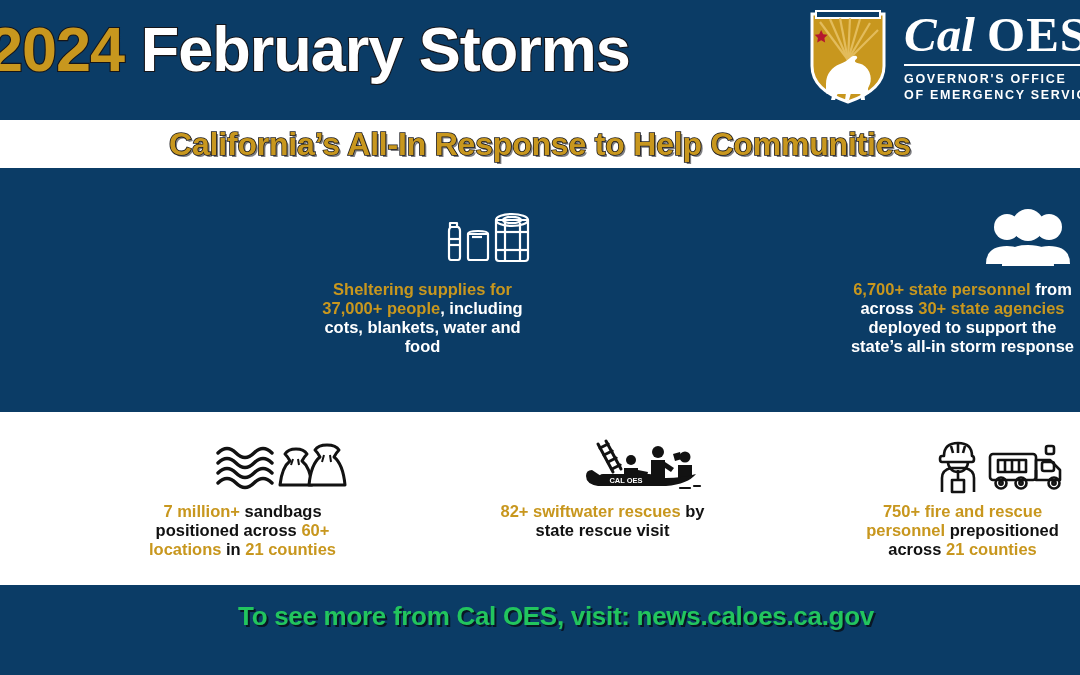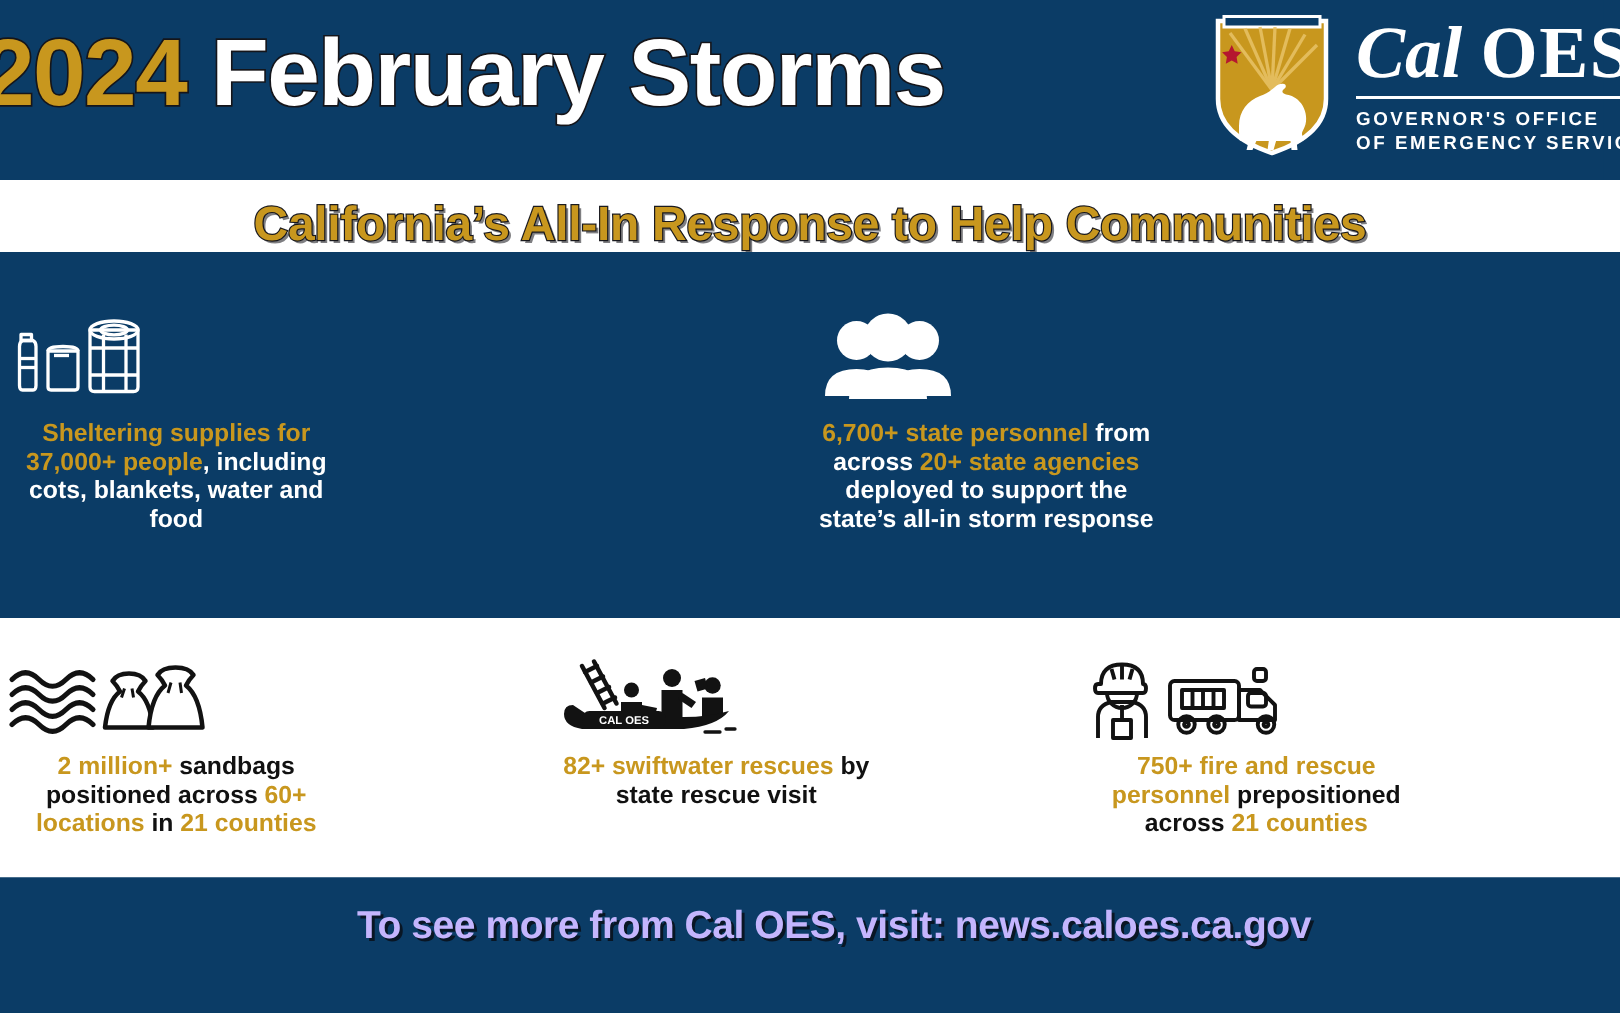--- a/index.html
+++ b/index.html
@@ -40,21 +40,21 @@
   .logo-calose .oes { font-style:normal; letter-spacing:1px; }
   .logo-rule { height:1.5px; background:#ffffff; margin:5px 0 5px 0; width:260px; }
   .logo-sub {
     color:#ffffff; font-size:12.5px; font-weight:bold;
     letter-spacing:1.7px; line-height:1.32; white-space:nowrap;
   }
 
   
   .subtitle-band {
     position:absolute; left:0; top:120px; width:1080px; height:48px;
-    background:#ffffff; display:flex; align-items:flex-end; justify-content:center;
+    background:#ffffff; display:flex; align-items:center; justify-content:center;
   }
   .subtitle-text {
     font-size:32px; font-weight:bold; color:#c8971e;
     white-space:nowrap; letter-spacing:-0.2px;
     -webkit-text-stroke:1.6px #1a1a1f;
     paint-order:stroke fill;
     text-shadow:2px 2px 0 rgba(20,20,25,.55);
   }
 
   
@@ -64,21 +64,21 @@
   }
 
   
   .row { position:absolute; left:0; width:1080px; display:flex; }
   .row-dark { top:168px; height:244px; background:#0b3c66; }
   .row-light { top:412px; height:173px; background:#ffffff; }
   .row-footer { top:585px; height:90px; background:#0b3c66; }
 
   .stat {
     flex:1 1 0; display:flex; flex-direction:column;
-    align-items:flex-start; position:relative;
+    align-items:flex-end; position:relative;
   }
   .row-dark .stat { padding-top:40px; }
   .row-light .stat { padding-top:24px; }
 
   .stat-icon { display:flex; align-items:flex-end; justify-content:center; }
   .row-dark .stat-icon { height:62px; margin-bottom:10px; }
   .row-light .stat-icon { height:58px; margin-bottom:8px; }
 
   .stat-text {
     text-align:center; font-weight:bold; line-height:1.16;
@@ -86,21 +86,21 @@
   }
   .row-dark .stat-text { color:#ffffff; }
   .row-light .stat-text { color:#111111; }
   .hl { color:#c8971e; }
   .row-light .hl { color:#c8971e; }
 
   
   .footer-text {
     position:absolute; left:0; top:16px; width:1080px;
     text-align:center; padding-right:10px;
-    font-size:26px; font-weight:bold; color:#c4b5fd;
+    font-size:26px; font-weight:bold; color:#22c55e;
     letter-spacing:-0.3px; white-space:nowrap;
     text-shadow:2px 2px 0 rgba(10,10,15,.75);
   }
   .footer-text span { display:inline-block; margin-left:42px; }
 </style>
 </head>
 <body>
 
 <div class="infographic">
 
@@ -176,21 +176,21 @@
           <g fill="#ffffff">
             <circle cx="31" cy="19" r="13"></circle>
             <circle cx="73" cy="19" r="13"></circle>
             <path d="M10 56 q0-18 21-18 t21 18 z"></path>
             <path d="M52 56 q0-18 21-18 t21 18 z"></path>
             <circle cx="52" cy="17" r="16"></circle>
             <path d="M26 58 q0-21 26-21 t26 21 z"></path>
           </g>
         </svg>
       </div>
-      <div class="stat-text"><span class="hl">6,700+ state personnel </span><span>from across </span><span class="hl">20+ state agencies </span><span>deployed to support the state’s all-in storm response</span></div>
+      <div class="stat-text"><span class="hl">6,700+ state personnel </span><span>from across </span><span class="hl">30+ state agencies </span><span>deployed to support the state’s all-in storm response</span></div>
     </div>
 
   </div>
 
   <div class="row row-light">
 
     <div class="stat">
       <div class="stat-icon">
         <svg width="150" height="58" viewBox="0 0 150 58">
           <g fill="none" stroke="#121212" stroke-width="3.4" stroke-linecap="round">
@@ -201,21 +201,21 @@
           </g>
           <g fill="#ffffff" stroke="#121212" stroke-width="3" stroke-linejoin="round">
             <path d="M75 18 q3-5 11-5 t11 5 q-3 3-5 7 8 6 10 24 H70 q2-18 10-24 -2-4-5-7z"></path>
             <path d="M105 14 q3-5 12-5 t12 5 q-3 3-5 7 9 7 11 28 h-36 q2-21 11-28 -2-4-5-7z"></path>
           </g>
           <g fill="none" stroke="#121212" stroke-width="2">
             <path d="M83 23 l-2 6 M88 23 l1 6 M114 19 l-2 7 M120 19 l1 7"></path>
           </g>
         </svg>
       </div>
-      <div class="stat-text"><span class="hl">2 million+ </span><span>sandbags positioned across </span><span class="hl">60+ locations </span><span>in </span><span class="hl">21 counties</span></div>
+      <div class="stat-text"><span class="hl">7 million+ </span><span>sandbags positioned across </span><span class="hl">60+ locations </span><span>in </span><span class="hl">21 counties</span></div>
     </div>
 
     <div class="stat">
       <div class="stat-icon">
         <svg width="150" height="58" viewBox="0 0 150 58">
           <g stroke="#121212" stroke-width="3" fill="none" stroke-linecap="round">
             <line x1="28" y1="8" x2="43" y2="36"></line>
             <line x1="36" y1="5" x2="51" y2="33"></line>
             <line x1="30" y1="12" x2="38" y2="8"></line>
             <line x1="34" y1="19" x2="42" y2="15"></line>

